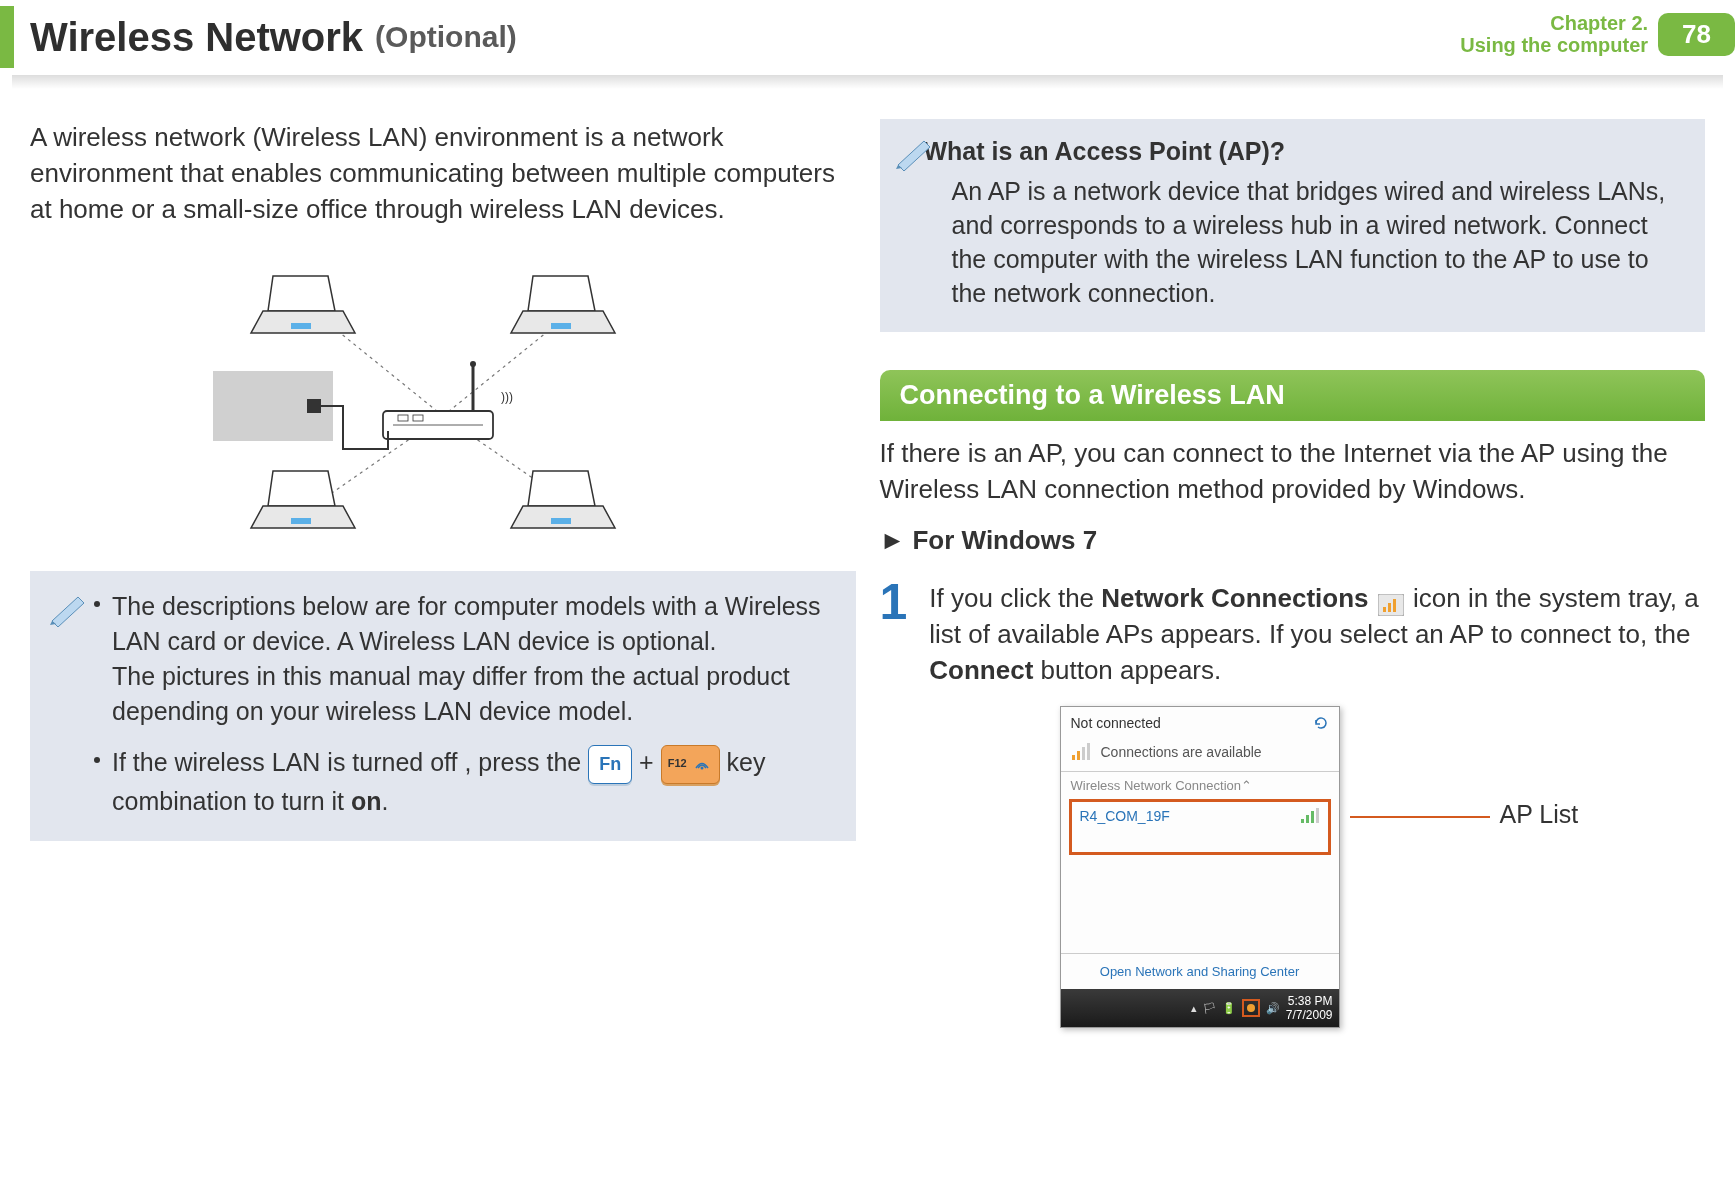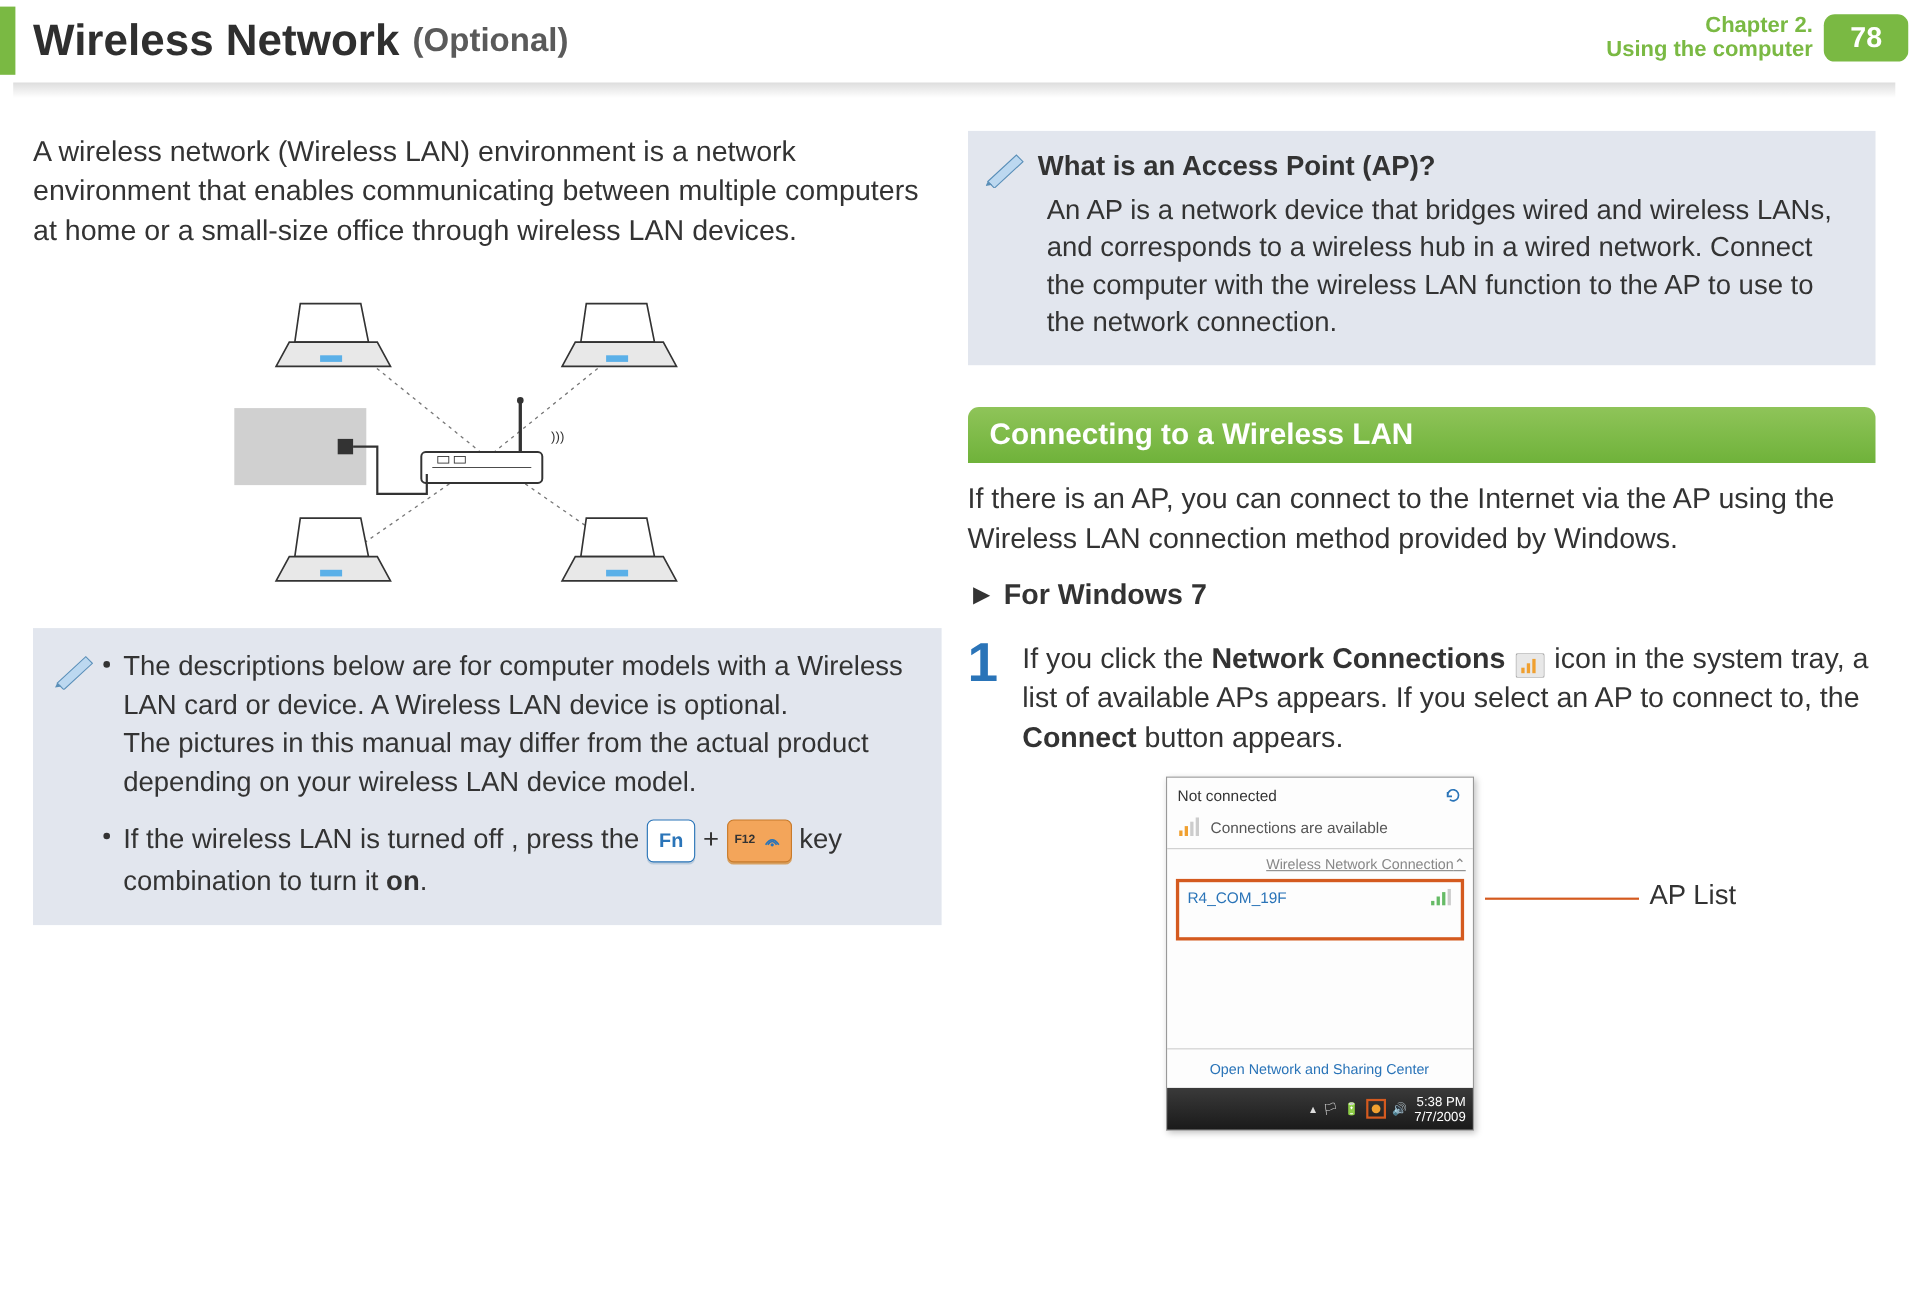--- a/index.html
+++ b/index.html
@@ -144,21 +144,21 @@
   .key-f12 .sup { font-size: 11px; font-weight: 600; }
   .note-box-right {
     background: #e2e6ee;
     padding: 18px 22px 22px 22px;
     position: relative;
   }
   .note-box-right .note-icon { position: absolute; left: 14px; top: 16px; }
   .note-heading {
     font-size: 25px;
     font-weight: 700;
-    margin-left: 42px;
+    margin-left: 22px;
     margin-bottom: 8px;
   }
   .note-box-right .note-body {
     font-size: 25px;
     line-height: 34px;
     margin-left: 50px;
   }
   .section-heading {
     background: linear-gradient(#8fc459, #6fb23a);
     color: #fff;
@@ -219,22 +219,21 @@
     align-items: center;
     gap: 8px;
     color: #555;
   }
   .ss-section-title {
     font-size: 13px;
     color: #888;
     padding: 6px 6px 2px 10px;
     border-top: 1px solid #ccc;
     display: flex;
-    justify-content: flex-end;
-    text-decoration: underline;
+    justify-content: flex-start;
   }
   .ap-row {
     border: 3px solid #d45a1f;
     padding: 6px 8px 28px 8px;
     margin: 4px 8px 8px 8px;
     color: #2a74b8;
     font-size: 14px;
     display: flex;
     justify-content: space-between;
     align-items: flex-start;

